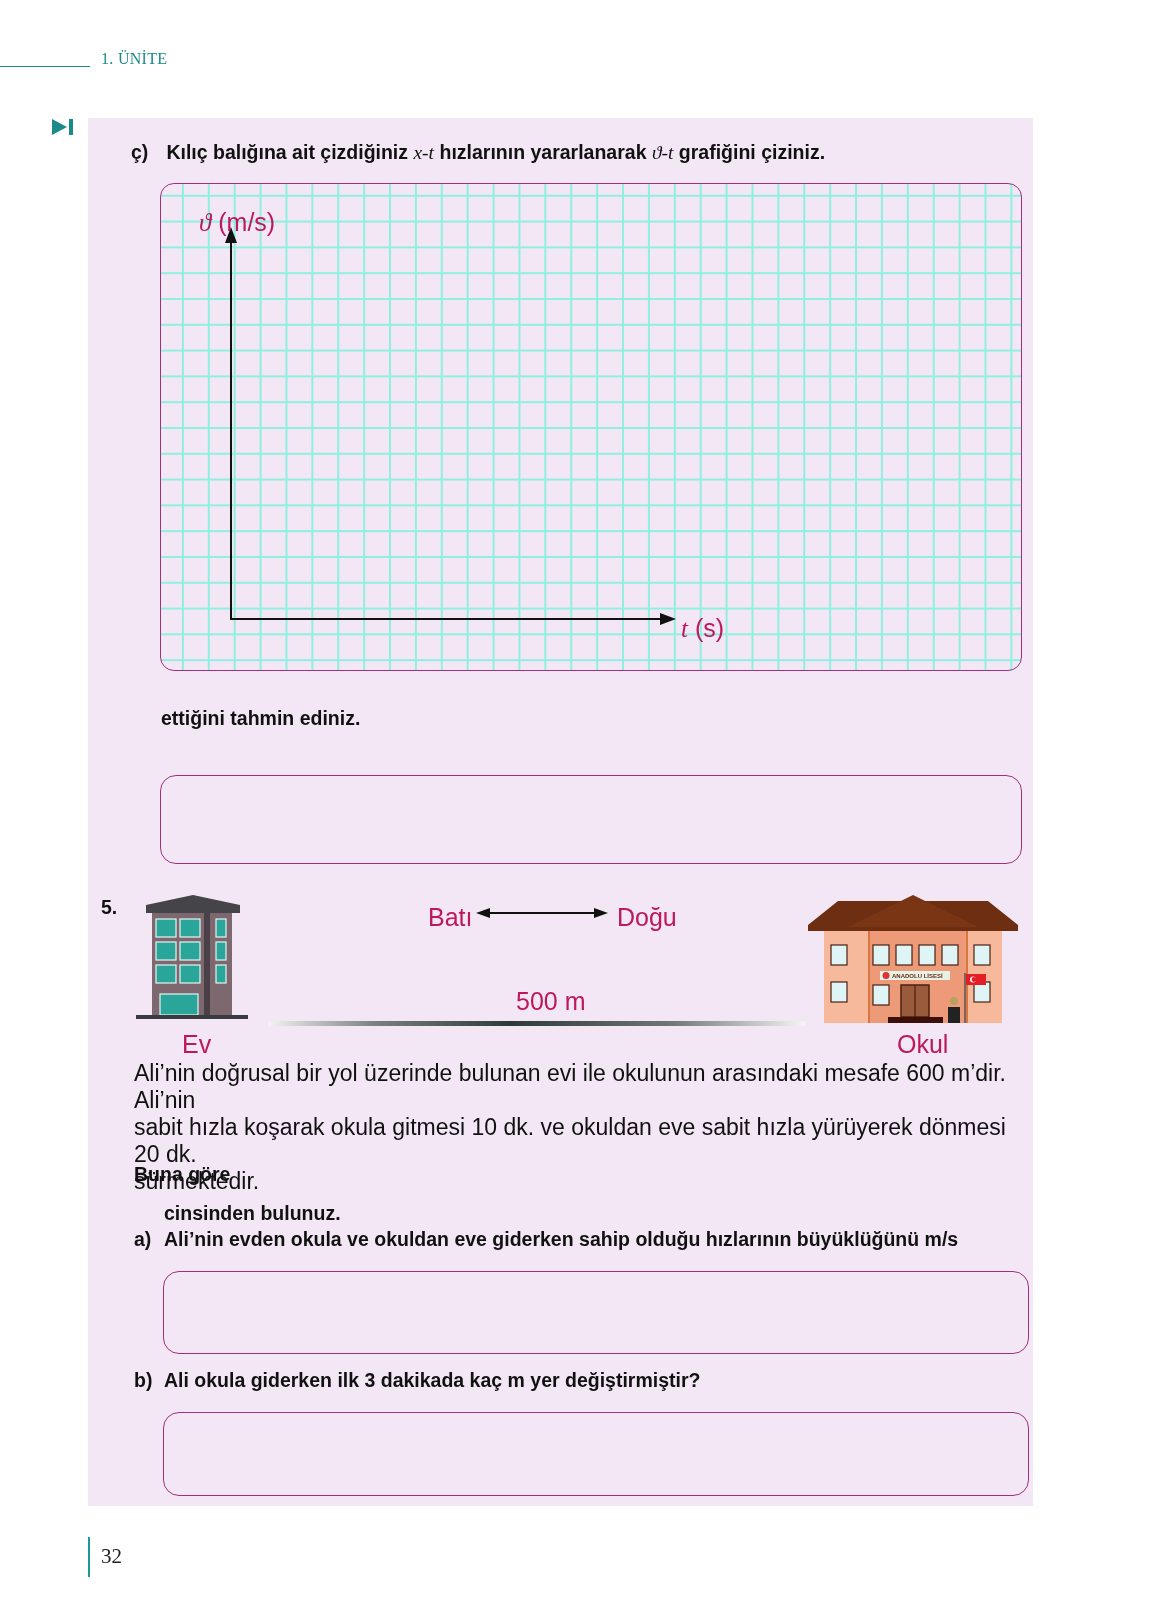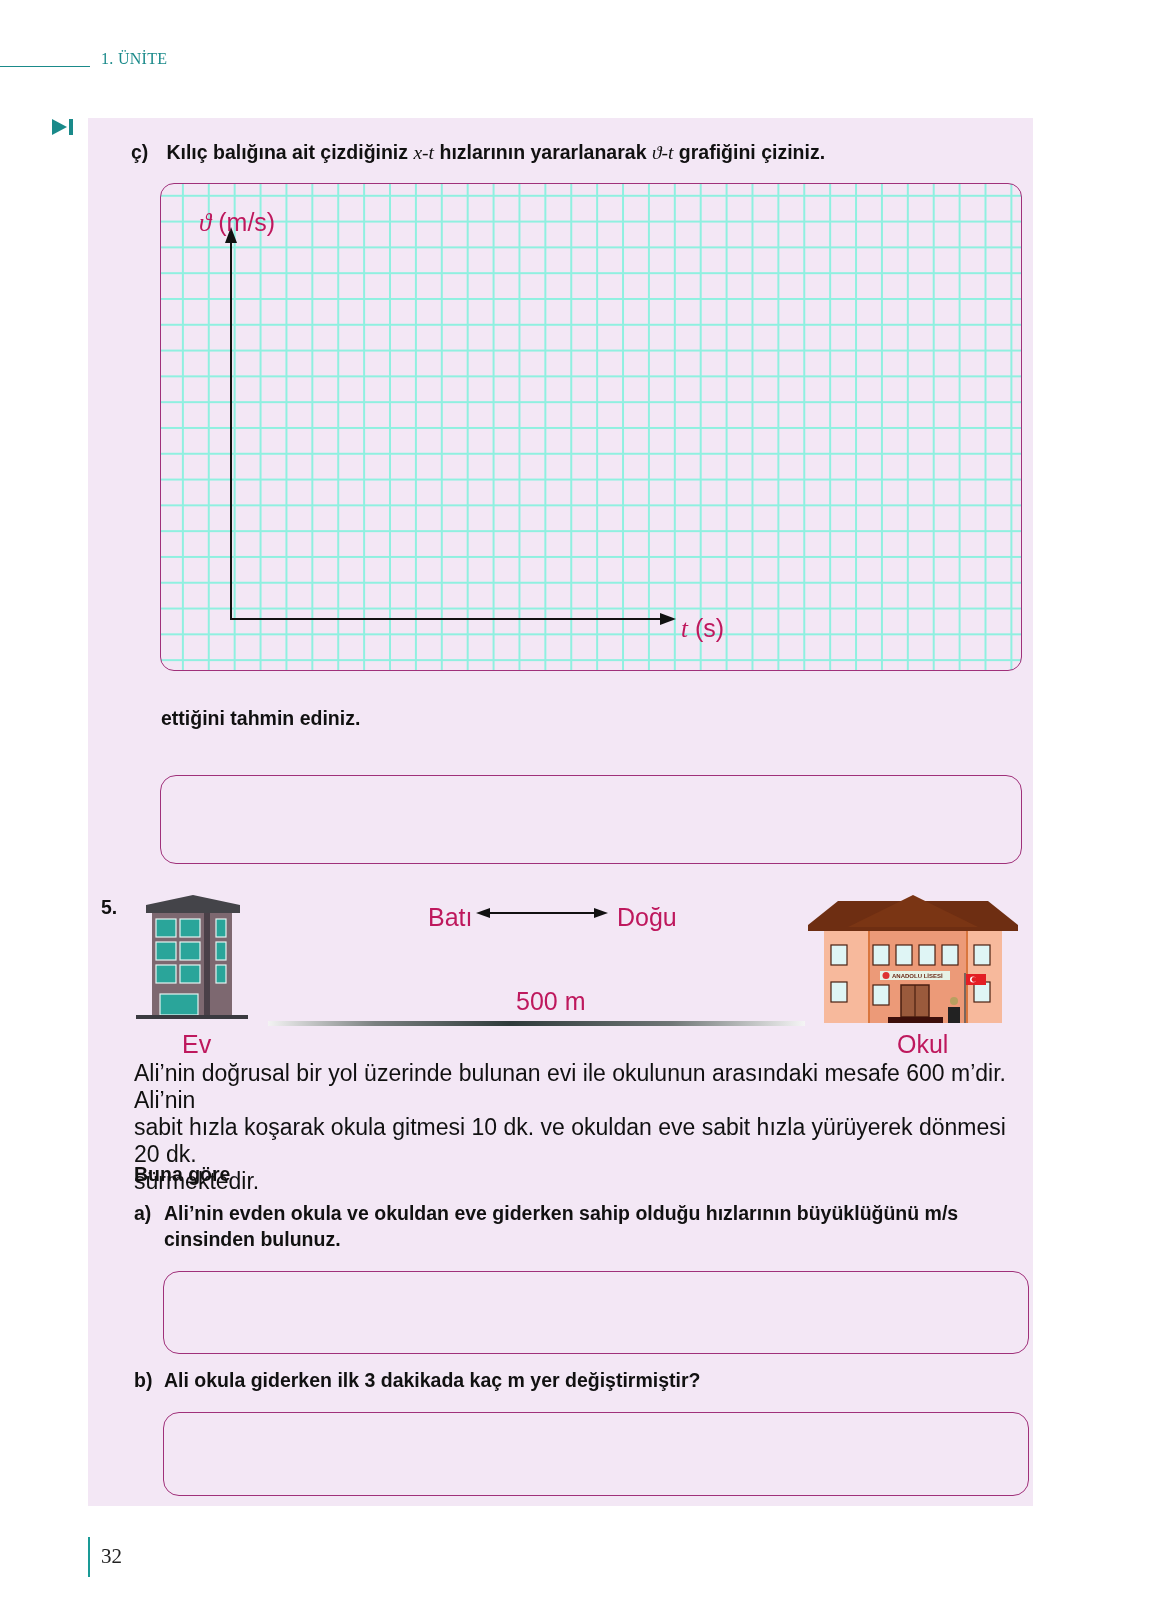--- a/index.html
+++ b/index.html
@@ -136,22 +136,22 @@
 
 <div class="abs body-text" style="left:134px; top:1060px; width:900px;">
   <div>Ali’nin doğrusal bir yol üzerinde bulunan evi ile okulunun arasındaki mesafe 600 m’dir. Ali’nin</div>
   <div>sabit hızla koşarak okula gitmesi 10 dk. ve okuldan eve sabit hızla yürüyerek dönmesi 20 dk.</div>
   <div>sürmektedir.</div>
 </div>
 
 <div class="abs qtext" style="left:134px; top:1161px;">Buna göre</div>
 
 <div class="abs qtext" style="left:134px; top:1200px; width:900px;">
+  <div style="padding-left:30px;">cinsinden bulunuz.</div>
   <div><span class="qlabel" style="width:30px;">a)</span><span>Ali’nin evden okula ve okuldan eve giderken sahip olduğu hızlarının büyüklüğünü m/s</span></div>
-  <div style="padding-left:30px;">cinsinden bulunuz.</div>
 </div>
 <div class="abs answer-box" style="left:163px; top:1271px; width:866px; height:83px;"></div>
 
 <div class="abs qtext" style="left:134px; top:1367px; width:900px;">
   <span class="qlabel" style="width:30px;">b)</span><span>Ali okula giderken ilk 3 dakikada kaç m yer değiştirmiştir?</span>
 </div>
 <div class="abs answer-box" style="left:163px; top:1412px; width:866px; height:84px;"></div>
 
 <div class="abs page-bar"></div>
 <div class="abs page-num">32</div>

